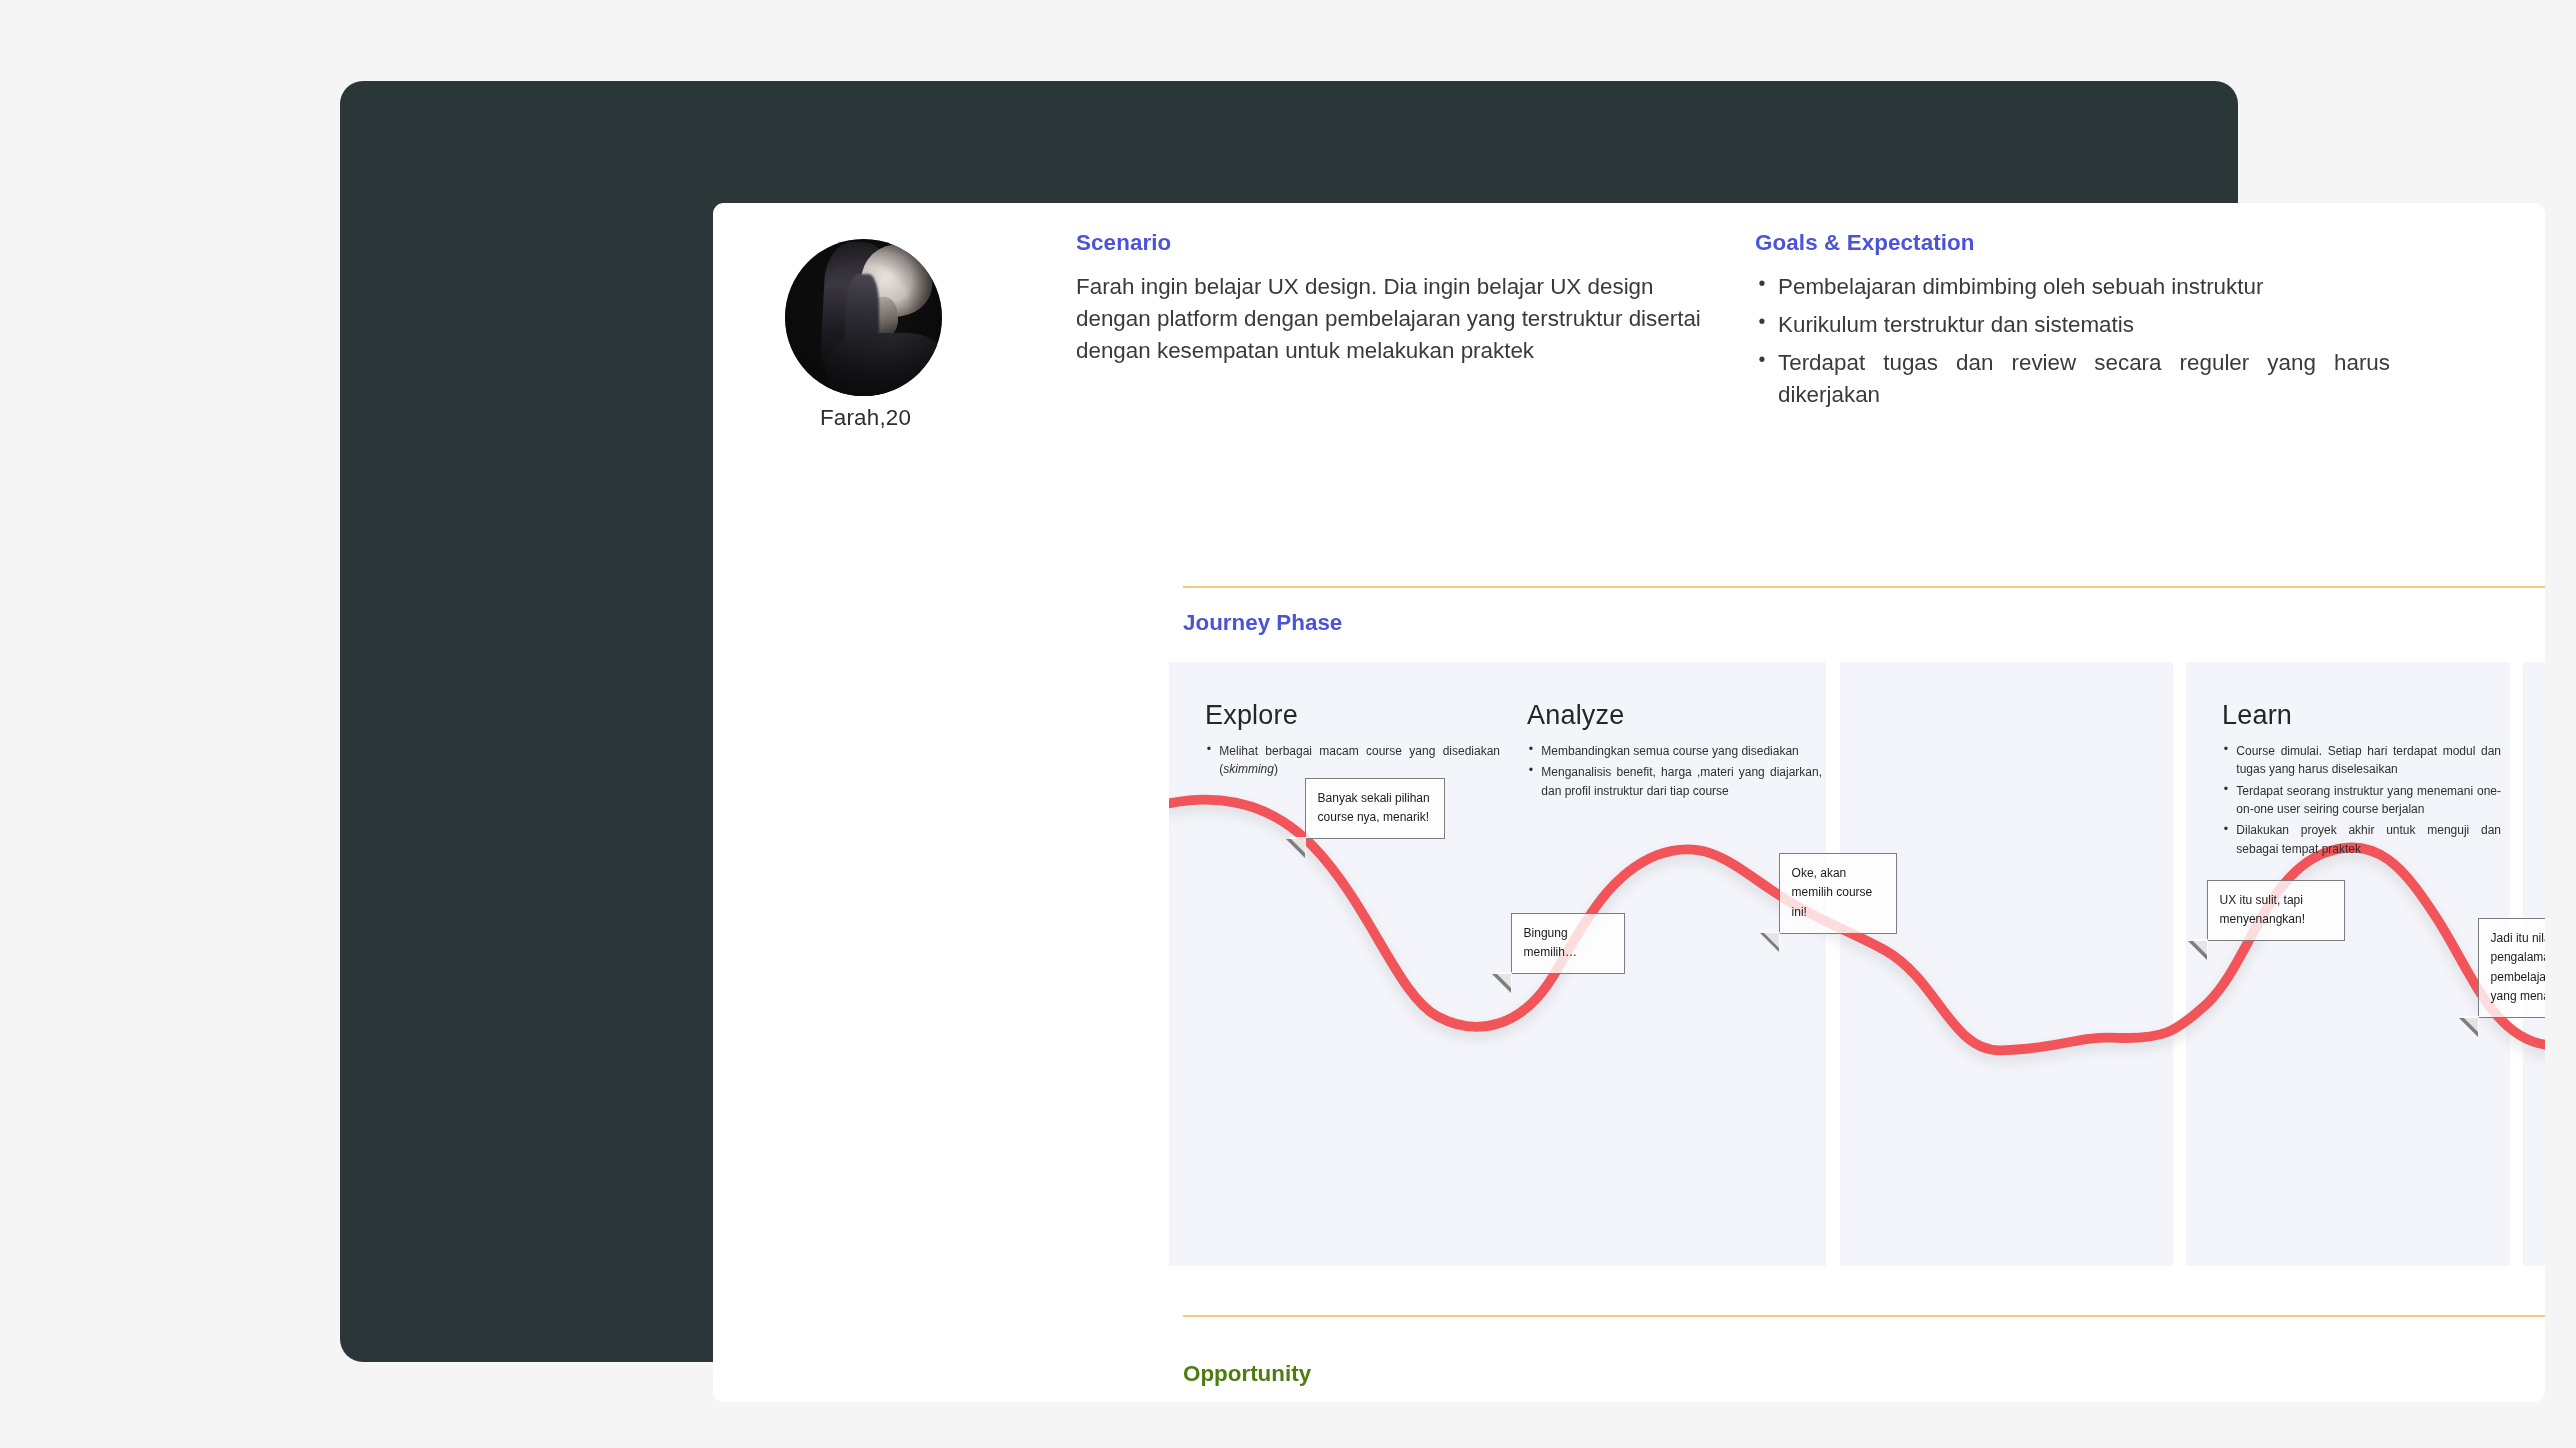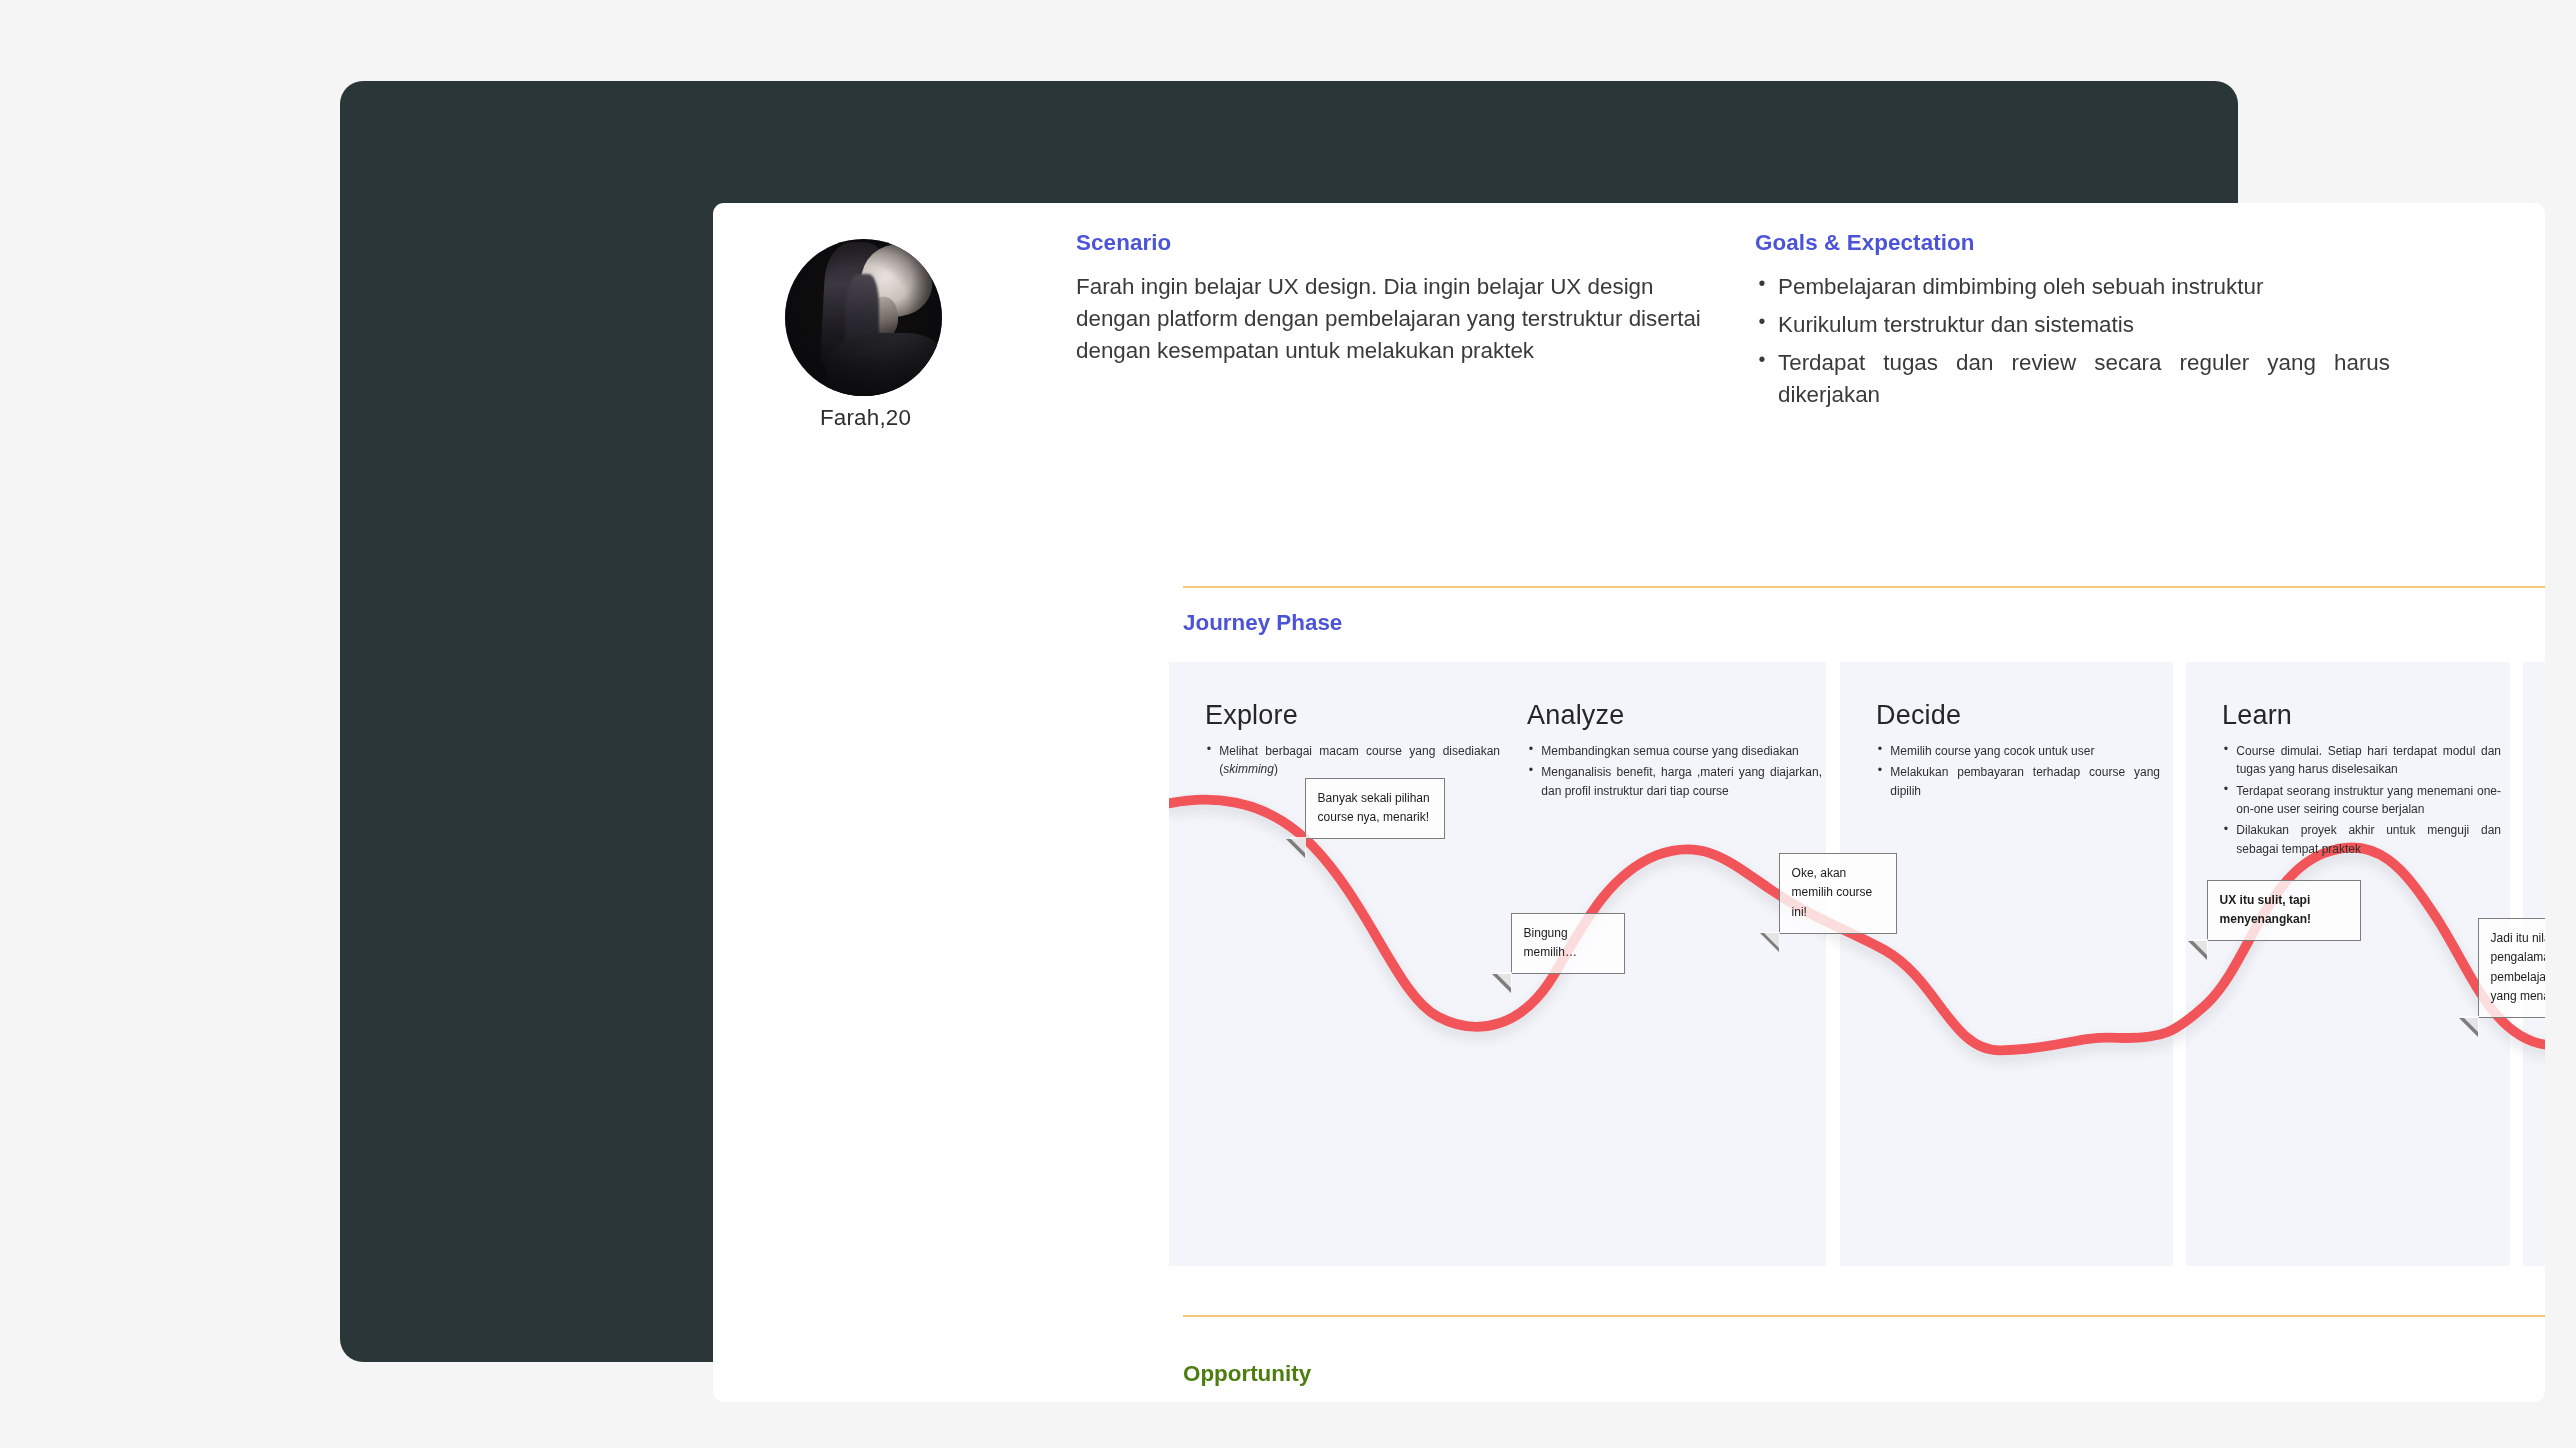--- a/index.html
+++ b/index.html
@@ -173,21 +173,21 @@
   }
   .bubble .tail-in {
     left: -17px; bottom: -16px;
     border-left: 17px solid transparent;
     border-top: 17px solid rgba(255,255,255,.80);
   }
 
   .b1 { left: 136px; top: 116px;  width: 140px; }
   .b2 { left: 342px; top: 251px;  width: 114px; }
   .b3 { left: 610px; top: 191px;  width: 118px; }
-  .b4 { left: 1038px;top: 218px;  width: 154px; font-weight: bold; }
+  .b4 { left: 1038px;top: 218px;  width: 138px; }
   .b5 { left: 1309px;top: 256px;  width: 127px; }
 
   
   .opp-head {
     position: absolute; left: 470px; top: 1158px;
     font-size: 22.4px; font-weight: 700; color: #4d7c0f;
   }
 </style>
 </head>
 <body>
@@ -265,27 +265,20 @@
         </div>
 
         <div class="phase-block ph2">
           <div class="phase-title">Analyze</div>
           <ul class="phase-list">
             <li>Membandingkan semua course yang disediakan</li>
             <li>Menganalisis benefit, harga ,materi yang diajarkan, dan profil instruktur dari tiap course</li>
           </ul>
         </div>
 
-        <div class="phase-block ph3">
-          <div class="phase-title">Decide</div>
-          <ul class="phase-list">
-            <li>Memilih course yang cocok untuk user</li>
-            <li>Melakukan pembayaran terhadap course yang dipilih</li>
-          </ul>
-        </div>
 
         <div class="phase-block ph4">
           <div class="phase-title">Learn</div>
           <ul class="phase-list">
             <li>Course dimulai. Setiap hari terdapat modul dan tugas yang harus diselesaikan</li>
             <li>Terdapat seorang instruktur yang menemani one-on-one user seiring course berjalan</li>
             <li>Dilakukan proyek akhir untuk menguji dan sebagai tempat praktek</li>
           </ul>
         </div>
 

